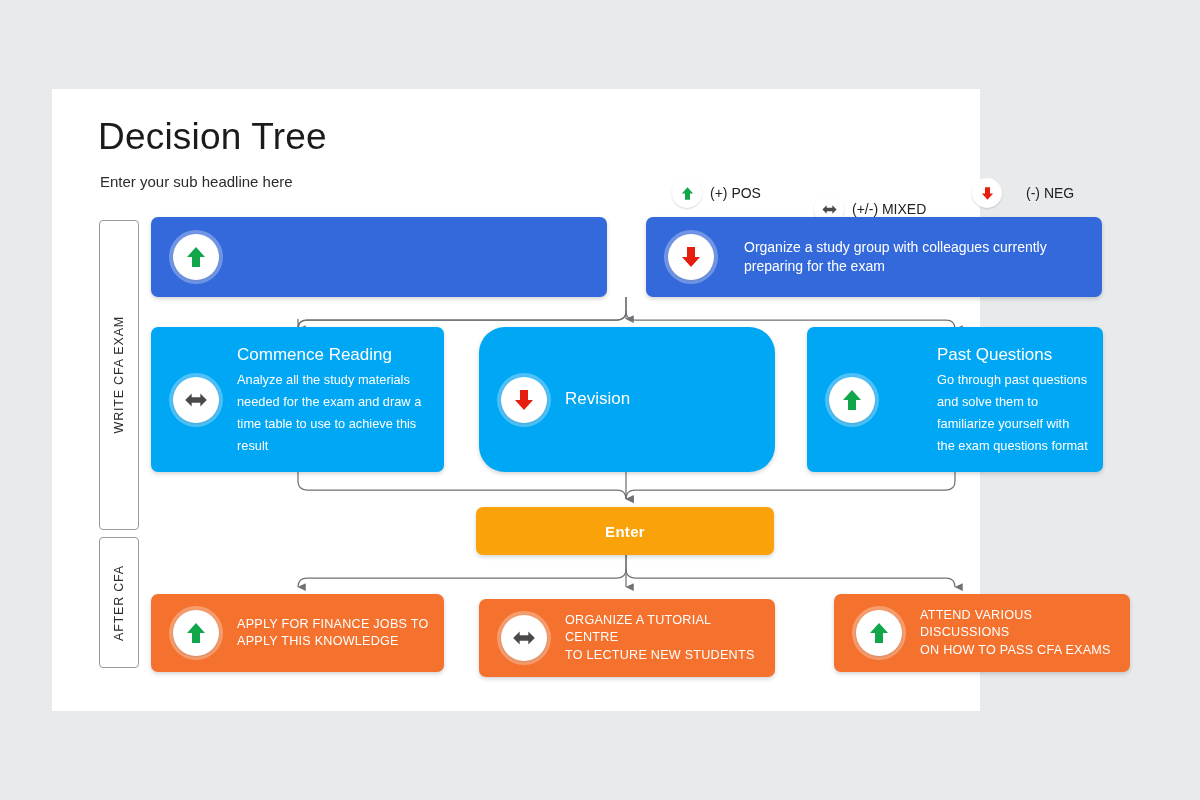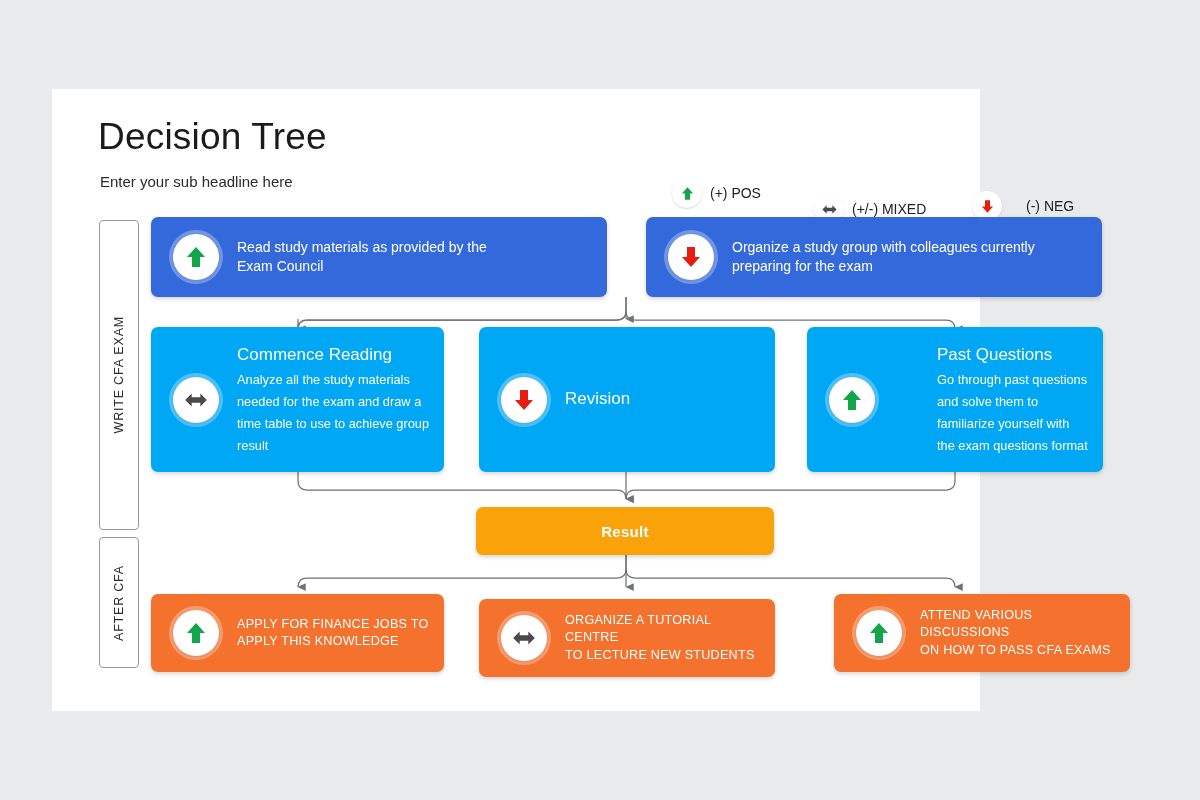--- a/index.html
+++ b/index.html
@@ -26,21 +26,21 @@
     position: absolute; left: 48px; top: 84px;
     font-size: 15px; color: #2b2b2b; text-align: center;
   }
 
   
   .legend { position: absolute; top: 89px; left: 620px; width: 420px; height: 34px; }
   .legend-item { position: absolute; display: flex; align-items: center; gap: 8px; }
   .legend-item .lbl { font-size: 14px; color: #222; white-space: nowrap; }
   .lg-1 { left: 0px;   top: 0px; }
   .lg-2 { left: 142px; top: 16px; }
-  .lg-3 { left: 300px; top: 13px; gap: 24px; }
+  .lg-3 { left: 300px; top: 0px; gap: 24px; }
 
   
   .badge {
     border-radius: 50%;
     background: #ffffff;
     display: flex; align-items: center; justify-content: center;
     flex: none;
     box-shadow: 0 0 0 4px rgba(255,255,255,0.30), 0 1px 3px rgba(0,0,0,0.22);
   }
   .badge.sm { width: 30px; height: 30px; box-shadow: 0 1px 2px rgba(0,0,0,0.16); }
@@ -82,24 +82,24 @@
   .n-amber  { background: #faa20a; }
   .n-coral  { background: #f4712e; }
 
   .txt-plain { font-size: 14px; line-height: 1.35; }
   .card-title { font-size: 17px; line-height: 1.5; margin-bottom: 1px; }
   .card-desc  { font-size: 12.8px; line-height: 1.72; }
   .txt-caps   { font-size: 12.6px; line-height: 1.38; letter-spacing: 0.25px; }
 
   
   .r1a { left: 99px;  top: 128px; width: 456px; height: 80px; }
-  .r1b { left: 594px; top: 128px; width: 456px; height: 80px; }
+  .r1b { left: 594px; top: 128px; width: 456px; height: 80px; gap: 12px; }
   
   .r2a { left: 99px;  top: 238px; width: 293px; height: 145px; justify-content: flex-end; }
-  .r2b { left: 427px; top: 238px; width: 296px; height: 145px; }
+  .r2b { left: 427px; top: 238px; width: 296px; height: 145px; border-radius: 26px; }
   .r2c { left: 755px; top: 238px; width: 296px; height: 145px; gap: 44px; }
   
   .res {
     left: 424px; top: 418px; width: 298px; height: 48px;
     justify-content: center; font-size: 15px; font-weight: bold;
     letter-spacing: 0.3px;
   }
   
   .r3a { left: 99px;  top: 505px; width: 293px; height: 78px; }
   .r3b { left: 427px; top: 510px; width: 296px; height: 78px; }
@@ -176,24 +176,20 @@
   <div class="rail rail-2">
     <span>AFTER CFA</span>
   </div>
 
   <div class="node n-blue r1a">
     <span class="badge lg">
       <svg width="24" height="24" viewBox="0 0 24 24" aria-hidden="true">
         <path d="M12 2 L21 12 L16 12 L16 22 L8 22 L8 12 L3 12 Z" fill="#12a64a"></path>
       </svg>
     </span>
-    <div class="body txt-plain">
-      <div>Read study materials as provided by the</div>
-      <div>Exam Council</div>
-    </div>
   </div>
 
   <div class="node n-blue r1b">
     <span class="badge lg">
       <svg width="24" height="24" viewBox="0 0 24 24" aria-hidden="true">
         <path d="M12 22 L3 12 L8 12 L8 2 L16 2 L16 12 L21 12 Z" fill="#e51e10"></path>
       </svg>
     </span>
     <div class="body txt-plain">
       <div>Organize a study group with colleagues currently</div>
@@ -202,21 +198,21 @@
   </div>
 
   <div class="node n-cyan r2a">
     <span class="badge lg">
       <svg width="26" height="26" viewBox="0 0 24 24" aria-hidden="true">
         <path d="M2 12 L8 6 L8 9.5 L16 9.5 L16 6 L22 12 L16 18 L16 14.5 L8 14.5 L8 18 Z" fill="#4a4a4a"></path>
       </svg>
     </span>
     <div class="body">
       <div class="card-title">Commence Reading</div>
-      <div class="card-desc">Analyze all the study materials needed for the exam and draw a time table to use to achieve group result</div>
+      <div class="card-desc">Analyze all the study materials needed for the exam and draw a time table to use to achieve this result</div>
     </div>
   </div>
 
   <div class="node n-cyan r2b">
     <span class="badge lg">
       <svg width="24" height="24" viewBox="0 0 24 24" aria-hidden="true">
         <path d="M12 22 L3 12 L8 12 L8 2 L16 2 L16 12 L21 12 Z" fill="#e51e10"></path>
       </svg>
     </span>
     <div class="body">
@@ -229,21 +225,21 @@
       <svg width="24" height="24" viewBox="0 0 24 24" aria-hidden="true">
         <path d="M12 2 L21 12 L16 12 L16 22 L8 22 L8 12 L3 12 Z" fill="#12a64a"></path>
       </svg>
     </span>
     <div class="body">
       <div class="card-title">Past Questions</div>
       <div class="card-desc">Go through past questions and solve them to familiarize yourself with the exam questions format</div>
     </div>
   </div>
 
-  <div class="node n-amber res">Result</div>
+  <div class="node n-amber res">Enter</div>
 
   <div class="node n-coral r3a">
     <span class="badge lg">
       <svg width="24" height="24" viewBox="0 0 24 24" aria-hidden="true">
         <path d="M12 2 L21 12 L16 12 L16 22 L8 22 L8 12 L3 12 Z" fill="#12a64a"></path>
       </svg>
     </span>
     <div class="body txt-caps">
       <div>APPLY FOR FINANCE JOBS TO</div>
       <div>APPLY THIS KNOWLEDGE</div>

